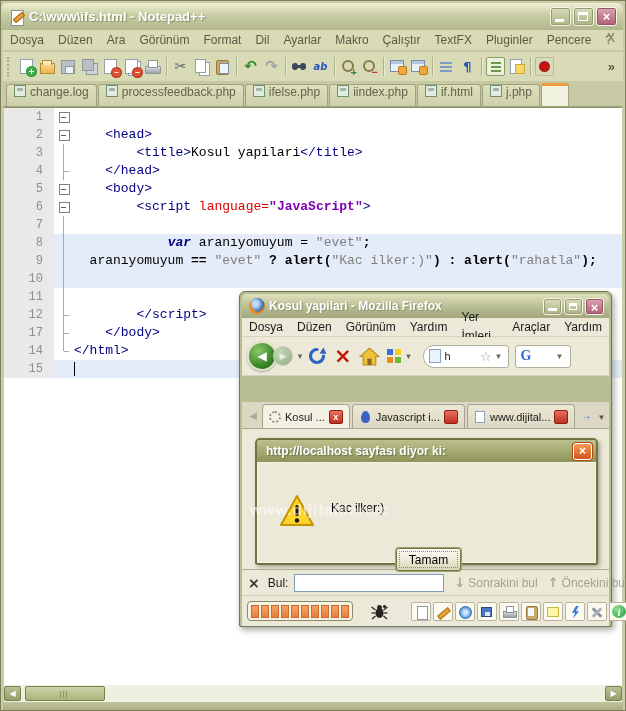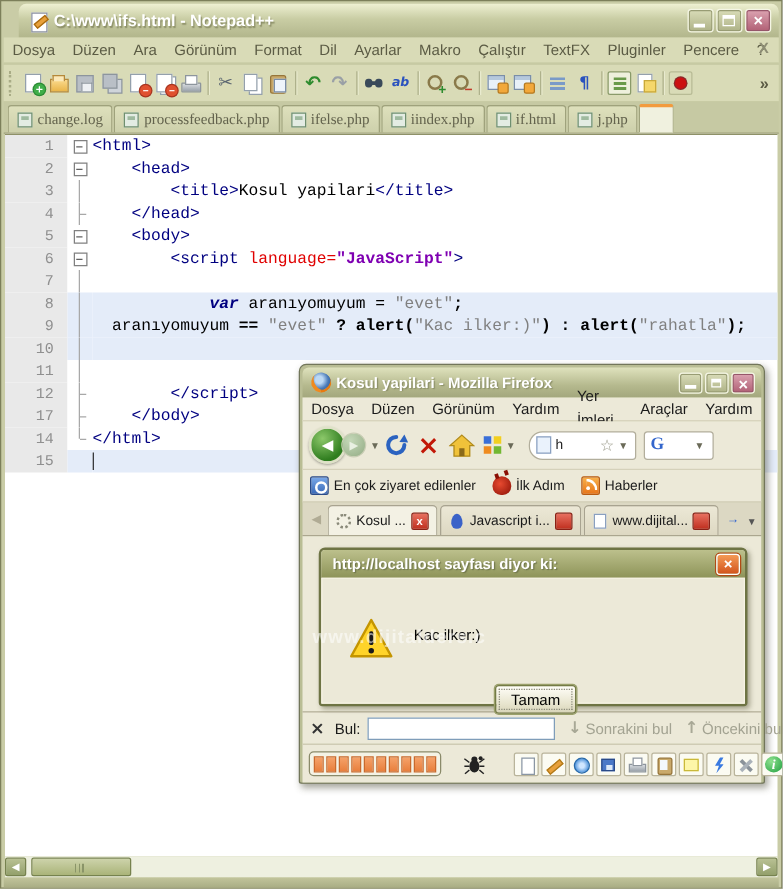--- a/index.html
+++ b/index.html
@@ -2,21 +2,21 @@
 <html><head>
 <meta charset="utf-8">
 <style>
   html,body{margin:0;padding:0;background:#888;}
   *{box-sizing:border-box;}
   .canvas{position:relative;width:626px;height:711px;overflow:hidden;background:#c9cca6;
     font-family:"Liberation Sans",sans-serif;-webkit-font-smoothing:antialiased;}
 
   
   .npp{position:absolute;inset:0;background:#c9cca6;border:1px solid #7c7f5a;}
-  .npp-title{position:absolute;left:14px;top:2px;right:2px;height:27px;
+  .npp-title{position:absolute;left:0;top:2px;right:2px;height:27px;
     background:linear-gradient(#eef0d2,#c9cda4 45%,#b2b68c);border-radius:6px 6px 0 0;
     display:flex;align-items:center;padding:0 4px;}
   .app-ico{width:16px;height:16px;position:relative;margin:0 4px;flex:none;}
   .app-ico::before{content:"";position:absolute;left:2px;top:1px;width:11px;height:14px;background:#fff;border:1px solid #8a90a0;}
   .app-ico::after{content:"";position:absolute;left:4px;top:6px;width:10px;height:3px;background:#e8a03a;border:1px solid #a86a10;transform:rotate(-40deg);}
   .title-text{color:#fff;font-weight:bold;font-size:13px;text-shadow:1px 1px 1px #8a8d66;flex:1;
     white-space:nowrap;overflow:hidden;}
   .winbtns{display:flex;gap:2px;margin-right:2px;}
   .wb{width:21px;height:19px;border-radius:3px;border:1px solid #f4f5e4;position:relative;
     background:linear-gradient(#d9dcb8,#aeb287);box-shadow:inset 0 0 0 1px #989c74;}
@@ -69,22 +69,22 @@
   .tb-list::before{content:"";position:absolute;left:4px;top:4px;width:10px;height:10px;background:repeating-linear-gradient(#6a9a4a 0 2px,transparent 2px 4px);}
   .tb-map::before{content:"";position:absolute;left:3px;top:2px;width:10px;height:13px;background:#fff;border:1px solid #94a0ac;}
   .tb-map::after{content:"";position:absolute;right:1px;bottom:2px;width:8px;height:8px;background:#f5d76a;border:1px solid #c9a93a;}
   .tb-record{border:1px solid #b8bb95;border-radius:2px;}
   .tb-record::before{content:"";position:absolute;left:4px;top:4px;width:9px;height:9px;border-radius:50%;background:#cc1111;box-shadow:0 0 0 1px #8a2a2a;}
   .tb-chevron{margin-left:auto;margin-right:8px;color:#5b5b44;font-weight:bold;font-size:13px;}
 
   .npp-tabs{position:absolute;left:2px;top:80px;right:2px;height:26px;background:#c6c9a3;
     display:flex;align-items:flex-end;padding-left:3px;border-bottom:1px solid #9fa27c;}
   .ntabs{display:flex;align-items:flex-end;}
-  .ntab{height:22px;display:flex;align-items:center;gap:4px;padding:0 7px;background:linear-gradient(#dee0bc,#cdd0ab);
-    border:1px solid #9fa27c;border-bottom:none;border-radius:3px 3px 0 0;margin-right:1px;font-family:Liberation Serif, serif;}
+  .ntab{height:22px;display:flex;gap:4px;padding:0 7px;background:linear-gradient(#dee0bc,#cdd0ab);
+    border:1px solid #9fa27c;border-bottom:none;border-radius:3px 3px 0 0;margin-right:1px;}
   .ntab-label{font-size:12px;color:#63634d;white-space:nowrap;}
   .ntab-ico{width:12px;height:12px;background:#e3ece3;border:1px solid #6f8f6f;position:relative;flex:none;}
   .ntab-ico::after{content:"";position:absolute;left:2px;top:2px;right:2px;height:3px;background:#9fba9f;}
   .ntab-active-part{height:23px;width:28px;background:#f0f1df;border:1px solid #9fa27c;border-bottom:none;
     border-radius:3px 3px 0 0;border-top:3px solid #f29b3e;display:flex;align-items:center;justify-content:center;}
 
   .npp-editor{position:absolute;left:3px;top:106px;right:3px;height:578px;background:#fff;
     border-top:1px solid #8e9168;overflow:hidden;
     font-family:"Liberation Mono","DejaVu Sans Mono",monospace;}
   .cline{display:flex;height:18px;line-height:18px;}
@@ -400,21 +400,20 @@
       </span>
 
     </div>
 
     <div class="npp-editor">
       <div>
 
       <div class="cline">
             <span class="ln">1</span>
             <span class="fold fm-box"></span>
-            <span class="code"><span><span class="tk-tag">&lt;html&gt;</span></span></span>
           </div>
           <div class="cline">
             <span class="ln">2</span>
             <span class="fold fm-box"></span>
             <span class="code"><span><span>    </span><span class="tk-tag">&lt;head&gt;</span></span></span>
           </div>
           <div class="cline">
             <span class="ln">3</span>
             <span class="fold fm-line"></span>
             <span class="code"><span><span>        </span><span class="tk-tag">&lt;title&gt;</span><span class="tk-b">Kosul yapilari</span><span class="tk-tag">&lt;/title&gt;</span></span></span>
@@ -539,35 +538,20 @@
         <span class="url-text">h</span>
         <span class="url-star">☆</span>
         <span class="ddv">▼</span>
       </span>
       <span class="searchbox">
         <span class="g-logo">G</span>
         <span class="ddv">▼</span>
       </span>
     </div>
 
-    <div class="ff-bmbar">
-
-    <span class="bm">
-          <span class="bmi bm-search"></span>
-          <span class="bm-label">En çok ziyaret edilenler</span>
-        </span>
-        <span class="bm">
-          <span class="bmi bm-devil"></span>
-          <span class="bm-label">İlk Adım</span>
-        </span>
-        <span class="bm">
-          <span class="bmi bm-rss"></span>
-          <span class="bm-label">Haberler</span>
-        </span>
-      </div>
 
     <div class="ff-tabs">
       <span class="ftab-arrow">◀</span>
       <span style="display:flex;">
 
       <span class="ftab active">
             <span class="ftab-ic tabic-spinner"></span>
             <span class="ftab-label">Kosul ...</span>
             <span class="ftab-close">x</span>
           </span>

